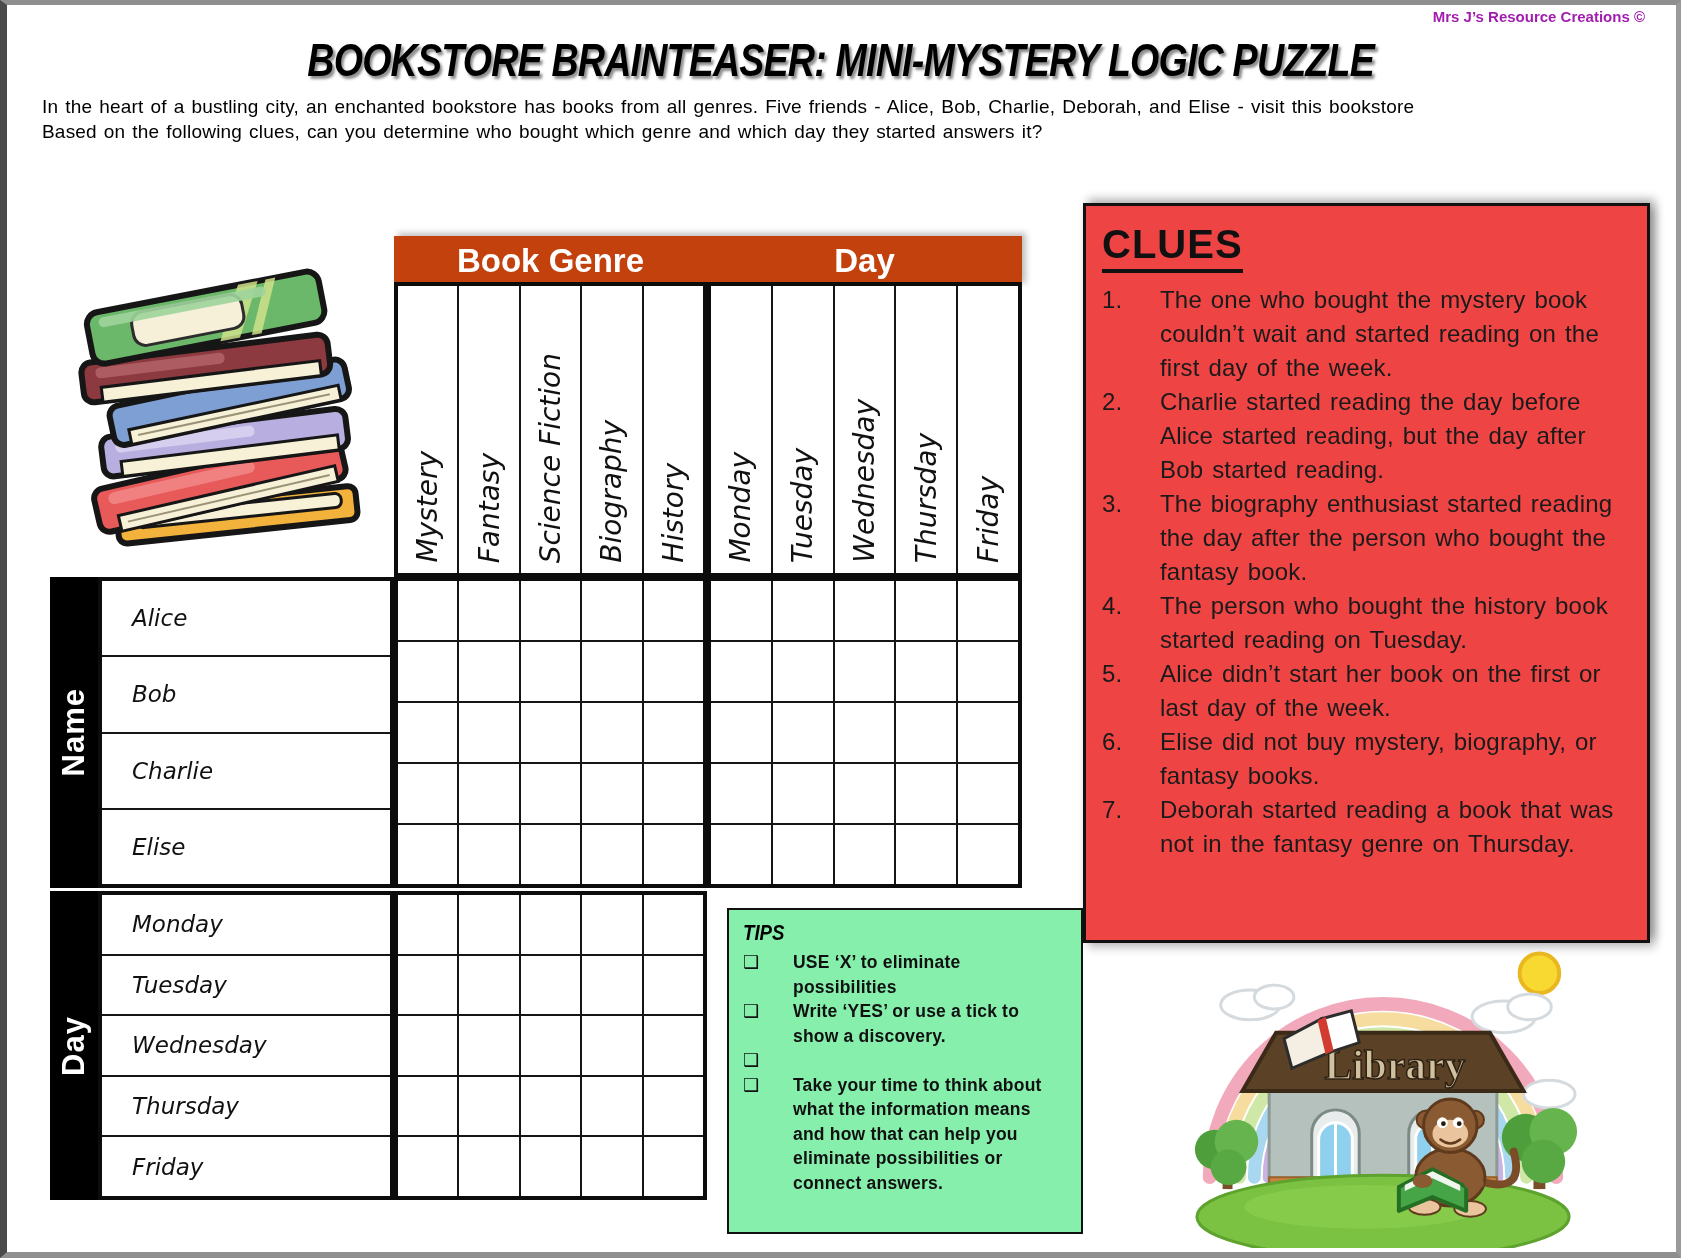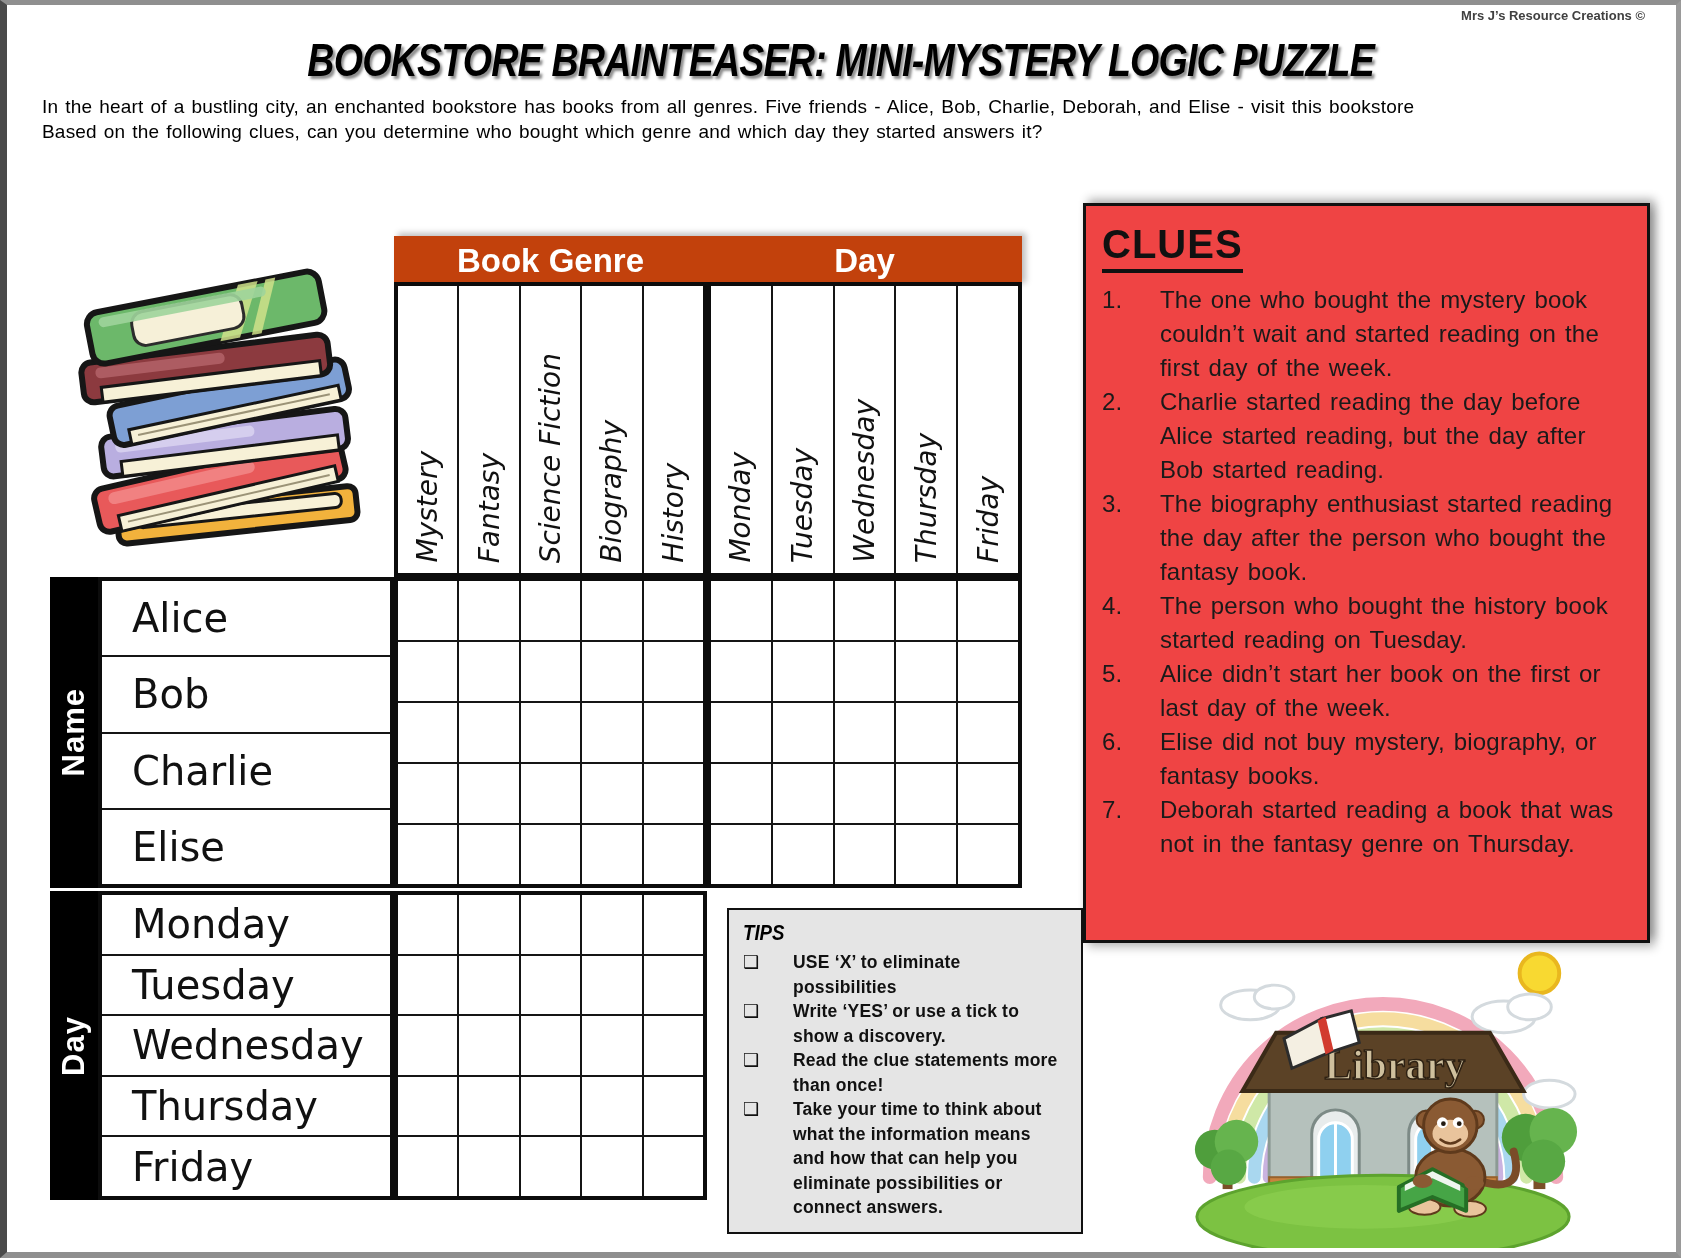--- a/index.html
+++ b/index.html
@@ -8,22 +8,22 @@
     font-family:"Liberation Sans", sans-serif; overflow:hidden;
     box-sizing:border-box;
   }
   .frame {
     position:absolute; inset:0; pointer-events:none;
     border-top:5px solid #8f8f8f; border-right:5px solid #9a9a9a;
     border-bottom:6px solid #8f8f8f; border-left:7px solid #4a4a4a;
   }
   
   .credit {
-    position:absolute; top:8px; right:36px; font-size:13px; font-weight:bold;
-    color:#404040; letter-spacing:0px;
+    position:absolute; top:8px; right:36px; font-size:15px; font-weight:bold;
+    color:#a21caf; letter-spacing:0px;
   }
   .title-wrap { position:absolute; top:32px; left:0; width:1681px; text-align:center; }
   .title {
     display:inline-block; white-space:nowrap;
     font-weight:900; font-style:italic; font-size:47px; letter-spacing:-1px;
     transform:scaleX(0.80); transform-origin:center;
     color:#000; text-shadow:3px 3px 3px rgba(0,0,0,0.45);
   }
   .intro {
     position:absolute; left:42px; top:94px; width:1560px;
@@ -55,42 +55,42 @@
   .axisbar {
     position:absolute; left:50px; width:48px; background:#000;
     display:flex; align-items:center; justify-content:center;
   }
   .axisbar .vtext {
     writing-mode:vertical-rl; transform:rotate(180deg);
     color:#fff; font-weight:bold; font-size:31px; letter-spacing:1px;
   }
   .rowlabels { grid-template-columns:1fr; }
   .rowlabels .cell { display:flex; align-items:center; padding-left:30px; box-sizing:border-box;
-    font-family:"DejaVu Sans", sans-serif; font-size:40px; color:#111; }
+    font-family:"DejaVu Sans", sans-serif; font-style:italic; font-size:23px; color:#111; }
 
   
   .clues {
     position:absolute; left:1083px; top:203px; width:567px; height:740px;
     border:3px solid #111; box-sizing:border-box; background:#ef4444;
     padding:16px 22px 10px 16px;
     box-shadow:5px -4px 9px rgba(0,0,0,0.30), 5px 5px 9px rgba(0,0,0,0.22);
   }
   .clues-heading {
     display:inline-block; font-size:40px; font-weight:bold; color:#111; letter-spacing:1px;
     border-bottom:4px solid #111; padding-bottom:2px; margin-bottom:10px;
   }
   .clue { display:flex; font-size:24px; line-height:34px; color:#1a1a1a;
           letter-spacing:0.2px; word-spacing:2px; }
   .clue .num { flex:none; width:58px; }
   .clue .ctext { flex:1; }
 
   
   .tips {
     position:absolute; left:727px; top:908px; width:356px; height:326px;
-    border:2px solid #111; box-sizing:border-box; background:#e5e5e5; padding:10px 14px;
+    border:2px solid #111; box-sizing:border-box; background:#86efac; padding:10px 14px;
   }
   .tips-heading {
     display:inline-block; font-weight:900; font-style:italic; font-size:22px;
     transform:scaleX(0.85); transform-origin:left; letter-spacing:0px; color:#000;
     margin-bottom:4px;
   }
   .tip { display:flex; font-size:17.5px; font-weight:bold; line-height:24.5px; color:#111; }
   .tip .bullet { flex:none; width:50px; font-size:18px; font-family:"DejaVu Sans",sans-serif; }
   .tip .ttext { flex:1; letter-spacing:0.2px; }
 
@@ -336,21 +336,20 @@
     <div class="tip">
         <span class="bullet">❑</span>
         <span class="ttext">USE ‘X’ to eliminate possibilities</span>
       </div>
     <div class="tip">
         <span class="bullet">❑</span>
         <span class="ttext">Write ‘YES’ or use a tick to show a discovery.</span>
       </div>
     <div class="tip">
         <span class="bullet">❑</span>
-        <span class="ttext">Read the clue statements more than once!</span>
       </div>
     <div class="tip">
         <span class="bullet">❑</span>
         <span class="ttext">Take your time to think about what the information means and how that can help you eliminate possibilities or connect answers.</span>
       </div>
   </div>
 
   <svg class="clipart" style="left:1185px; top:946px;" width="396" height="302" viewBox="0 0 400 302">
 
     <g fill="none" stroke-linecap="round">

